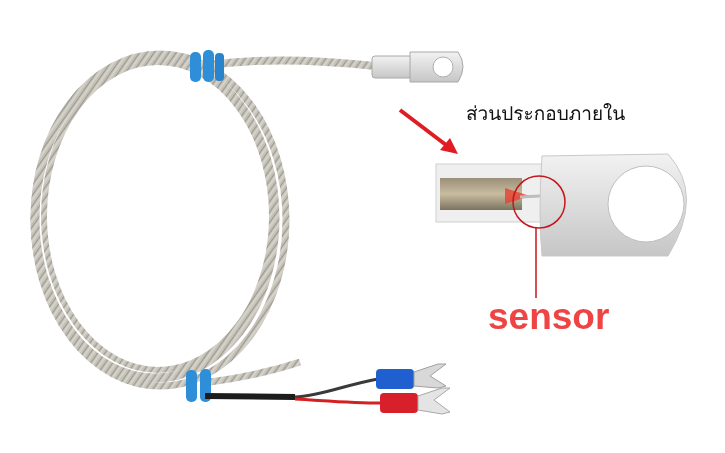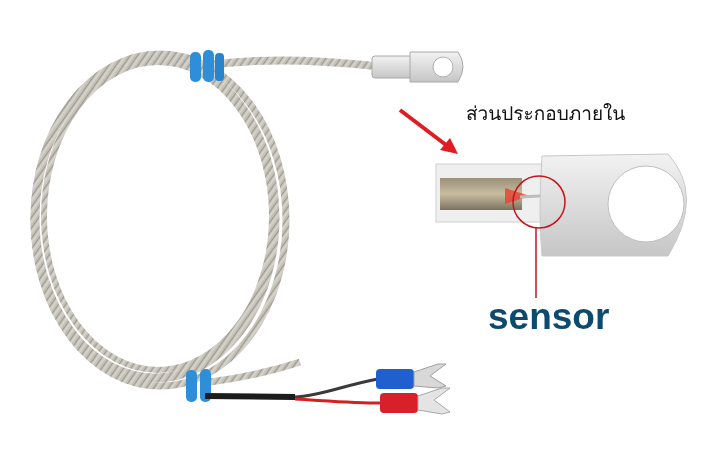--- a/index.html
+++ b/index.html
@@ -3,21 +3,21 @@
 <meta charset="utf-8">
 <style>
   html, body { margin:0; padding:0; background:#ffffff; }
   body { width:725px; height:453px; position:relative; overflow:hidden; font-family:"Liberation Sans", sans-serif; }
   .layer { position:absolute; left:0; top:0; width:725px; height:453px; }
   .title {
     position:absolute; left:466px; top:98px; font-size:19px; color:#111111;
     font-family:"DejaVu Sans", "Liberation Sans", sans-serif; letter-spacing:0px; white-space:nowrap;
   }
   .sensor-label {
-    position:absolute; left:488px; top:296px; font-size:37px; font-weight:bold; color:#0c4a6e;
+    position:absolute; left:488px; top:296px; font-size:37px; font-weight:bold; color:#ef4444;
     font-family:"Liberation Sans", sans-serif; white-space:nowrap;
   }
 </style>
 </head>
 <body>
 
 <svg class="layer" width="725" height="453" viewBox="0 0 725 453">
   <defs>
     <pattern id="braid" width="6" height="6" patternUnits="userSpaceOnUse" patternTransform="rotate(35)">
       <rect width="6" height="6" fill="#c4c2b8"></rect>

